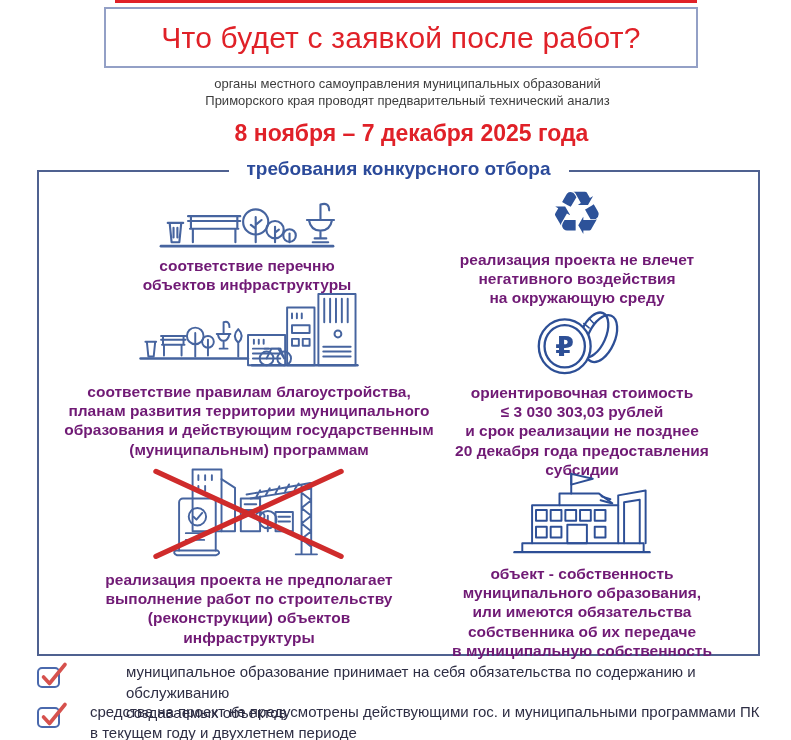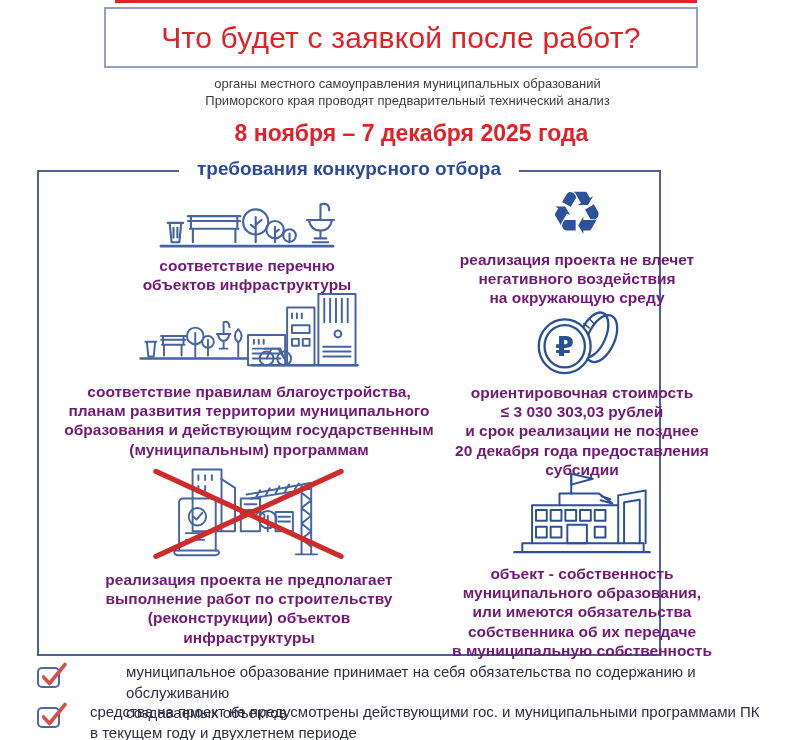--- a/index.html
+++ b/index.html
@@ -15,21 +15,21 @@
   .title-box .title{color:#e02128;font-size:30px;letter-spacing:.2px;}
   .subtitle{
     position:absolute;left:12px;top:76px;width:100%;text-align:center;
     color:#3d3d3d;font-size:13px;line-height:1.3;white-space:pre-line;
   }
   .date-range{
     position:absolute;left:0;top:120px;width:100%;text-align:center;
     color:#e02128;font-size:23px;font-weight:bold;padding-left:16px;
   }
   .req-box{
-    position:absolute;left:37px;top:170px;width:624px;height:486px;box-sizing:border-box;
+    position:absolute;left:37px;top:170px;width:723px;height:486px;box-sizing:border-box;
     border:2px solid #4f6190;
   }
   .req-legend{
     position:absolute;top:-14px;left:50%;transform:translateX(-50%);
     background:#fff;padding:0 18px;white-space:nowrap;
     color:#2b4a9a;font-size:19px;font-weight:bold;
   }
   .req-item{position:absolute;display:flex;flex-direction:column;align-items:center;}
   .req-item .icon-slot{display:flex;align-items:flex-end;justify-content:center;}
   .req-text{

